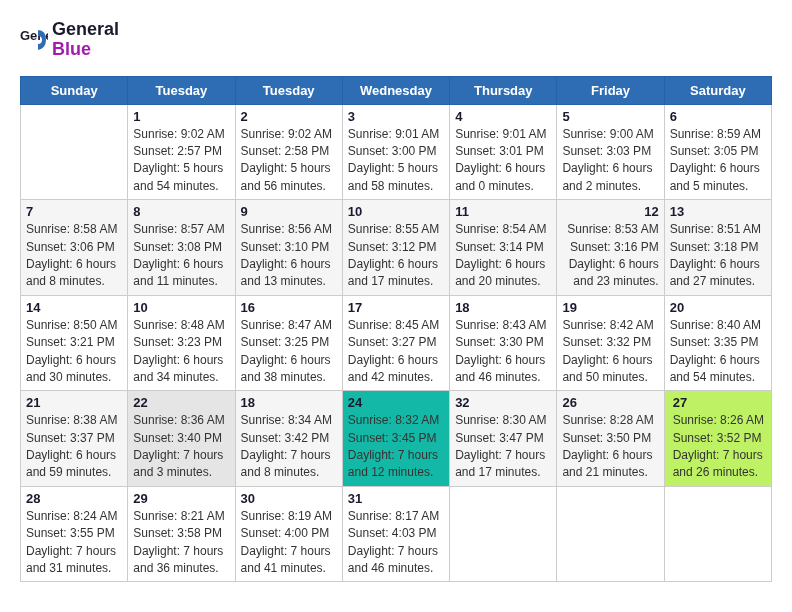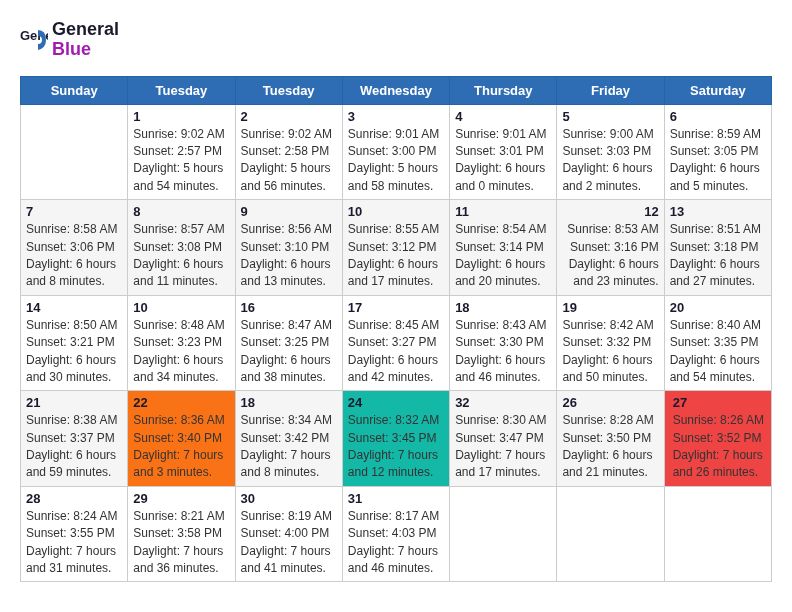--- a/index.html
+++ b/index.html
@@ -198,41 +198,41 @@
         <td>
           <span class="day-num">20</span>
           <div class="day-info">Sunrise: 8:40 AM<br>Sunset: 3:35 PM<br>Daylight: 6 hours<br>and 54 minutes.</div>
         </td>
       </tr>
       <tr>
         <td style="background: rgb(245, 245, 245);">
           <span class="day-num">21</span>
           <div class="day-info">Sunrise: 8:38 AM<br>Sunset: 3:37 PM<br>Daylight: 6 hours<br>and 59 minutes.</div>
         </td>
-        <td style="background: #f97316;">
+        <td style="background: #e5e5e5;">
           <span class="day-num">22</span>
           <div class="day-info">Sunrise: 8:36 AM<br>Sunset: 3:40 PM<br>Daylight: 7 hours<br>and 3 minutes.</div>
         </td>
         <td style="background: rgb(245, 245, 245);">
           <span class="day-num">18</span>
           <div class="day-info">Sunrise: 8:34 AM<br>Sunset: 3:42 PM<br>Daylight: 7 hours<br>and 8 minutes.</div>
         </td>
         <td style="background: #14b8a6;">
           <span class="day-num">24</span>
           <div class="day-info">Sunrise: 8:32 AM<br>Sunset: 3:45 PM<br>Daylight: 7 hours<br>and 12 minutes.</div>
         </td>
         <td style="background: rgb(245, 245, 245);">
           <span class="day-num">32</span>
           <div class="day-info">Sunrise: 8:30 AM<br>Sunset: 3:47 PM<br>Daylight: 7 hours<br>and 17 minutes.</div>
         </td>
         <td style="background: rgb(245, 245, 245); margin-top: 28px;">
           <span class="day-num">26</span>
           <div class="day-info">Sunrise: 8:28 AM<br>Sunset: 3:50 PM<br>Daylight: 6 hours<br>and 21 minutes.</div>
         </td>
-        <td style="background: #ef4444; padding-left: 8px;">
+        <td style="background: #bef264; padding-left: 8px;">
           <span class="day-num">27</span>
           <div class="day-info">Sunrise: 8:26 AM<br>Sunset: 3:52 PM<br>Daylight: 7 hours<br>and 26 minutes.</div>
         </td>
       </tr>
       <tr>
         <td>
           <span class="day-num">28</span>
           <div class="day-info">Sunrise: 8:24 AM<br>Sunset: 3:55 PM<br>Daylight: 7 hours<br>and 31 minutes.</div>
         </td>
         <td>

